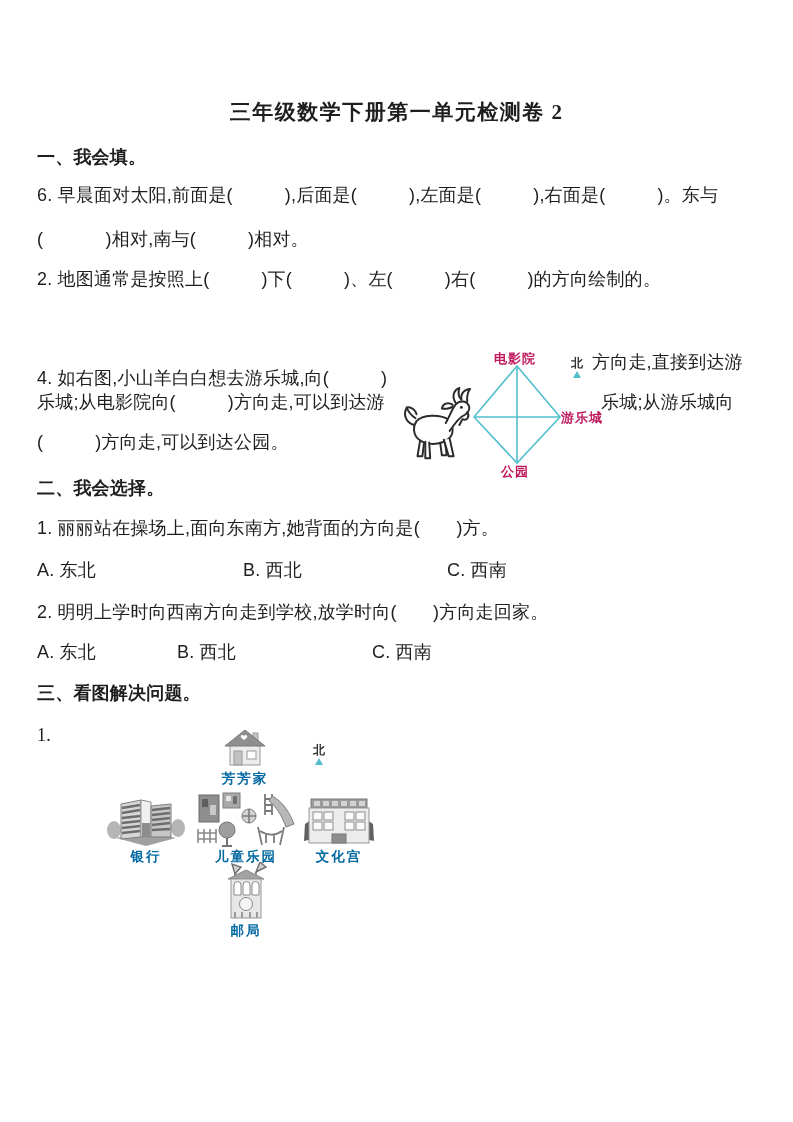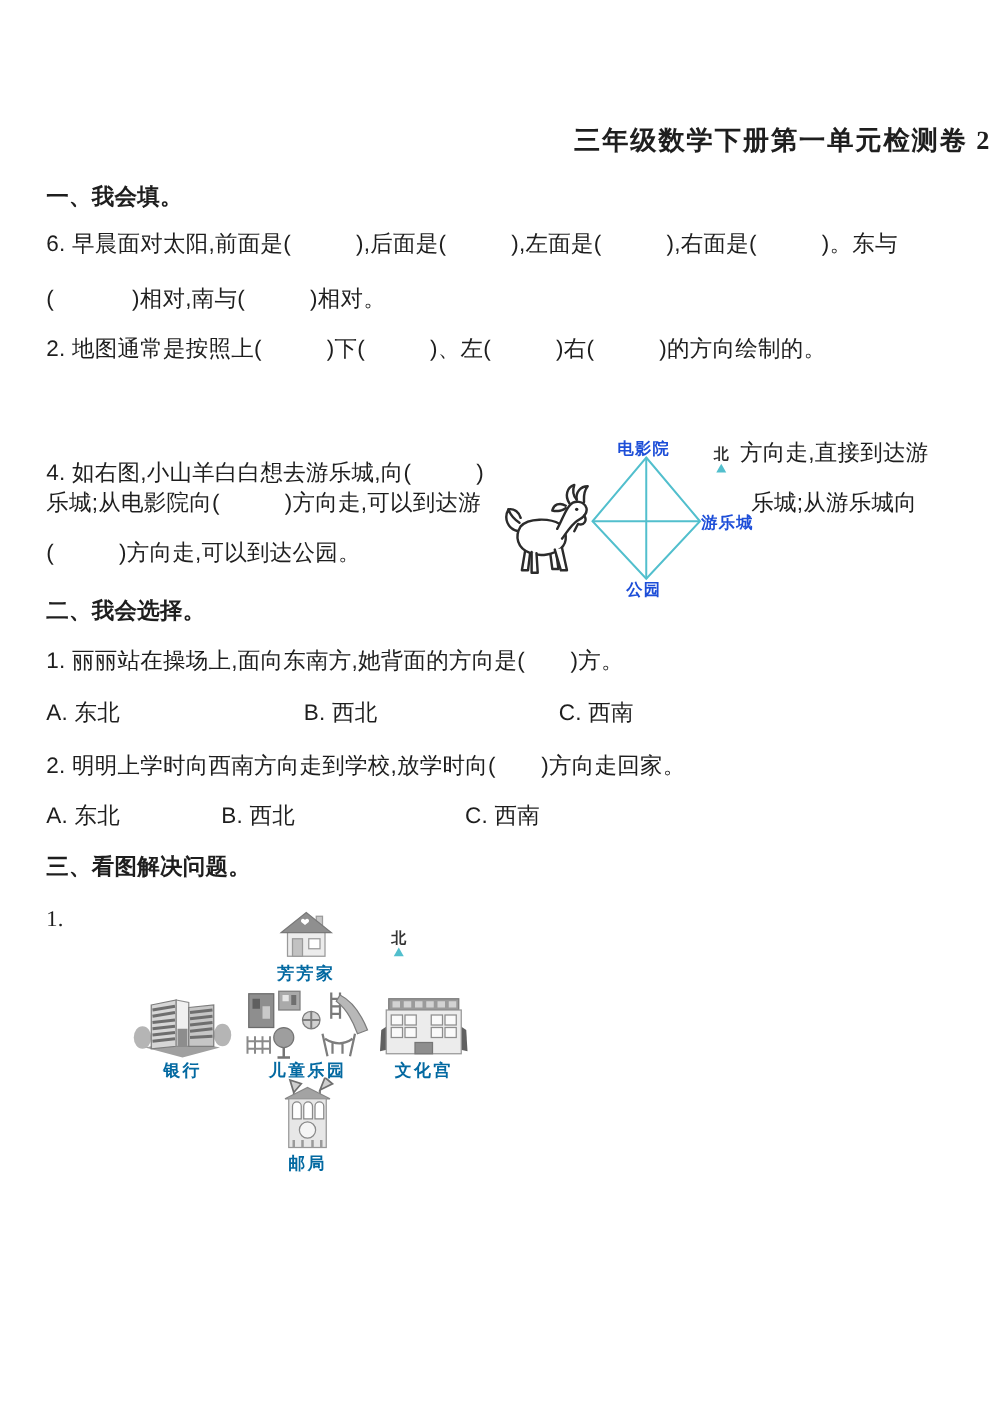--- a/index.html
+++ b/index.html
@@ -1,32 +1,32 @@
 <!DOCTYPE html>
 <html style="--accent: #52bfcd; --text: #1e1e1e;"><head>
 <meta charset="utf-8">
 <style>
   html,body{margin:0;padding:0;background:#ffffff;}
   .page{
     position:relative;width:793px;height:1122px;background:#fff;
     font-family:"Liberation Sans",sans-serif;color:#1e1e1e;overflow:hidden;
   }
   .title{
-    position:absolute;left:0;right:0;top:98px;text-align:right;
+    position:absolute;left:0;right:0;top:98px;text-align:center;
     font-size:21px;font-weight:700;letter-spacing:1.5px;
     font-family:"Liberation Serif",serif;
   }
   .line{
     position:absolute;white-space:pre;font-size:18px;font-weight:500;
     letter-spacing:0.2px;line-height:22px;
   }
   .sec{font-weight:700;}
   .dlabel{
     position:absolute;font-size:13px;font-weight:700;white-space:nowrap;
-    color:#1d4ed8;letter-spacing:1px;
+    color:#be185d;letter-spacing:1px;
   }
   .maplabel{
     position:absolute;font-size:13.5px;font-weight:700;text-align:center;
     color:#0369a1;letter-spacing:2px;font-family:"Liberation Serif",serif;
   }
   .north{position:absolute;display:flex;flex-direction:column;align-items:center;gap:2px;}
   .north .char{font-size:12px;font-weight:700;color:#333;line-height:12px;}
   .north .tri{
     width:0;height:0;border-left:4px solid transparent;border-right:4px solid transparent;
     border-bottom:7px solid var(--accent,#52bfcd);

